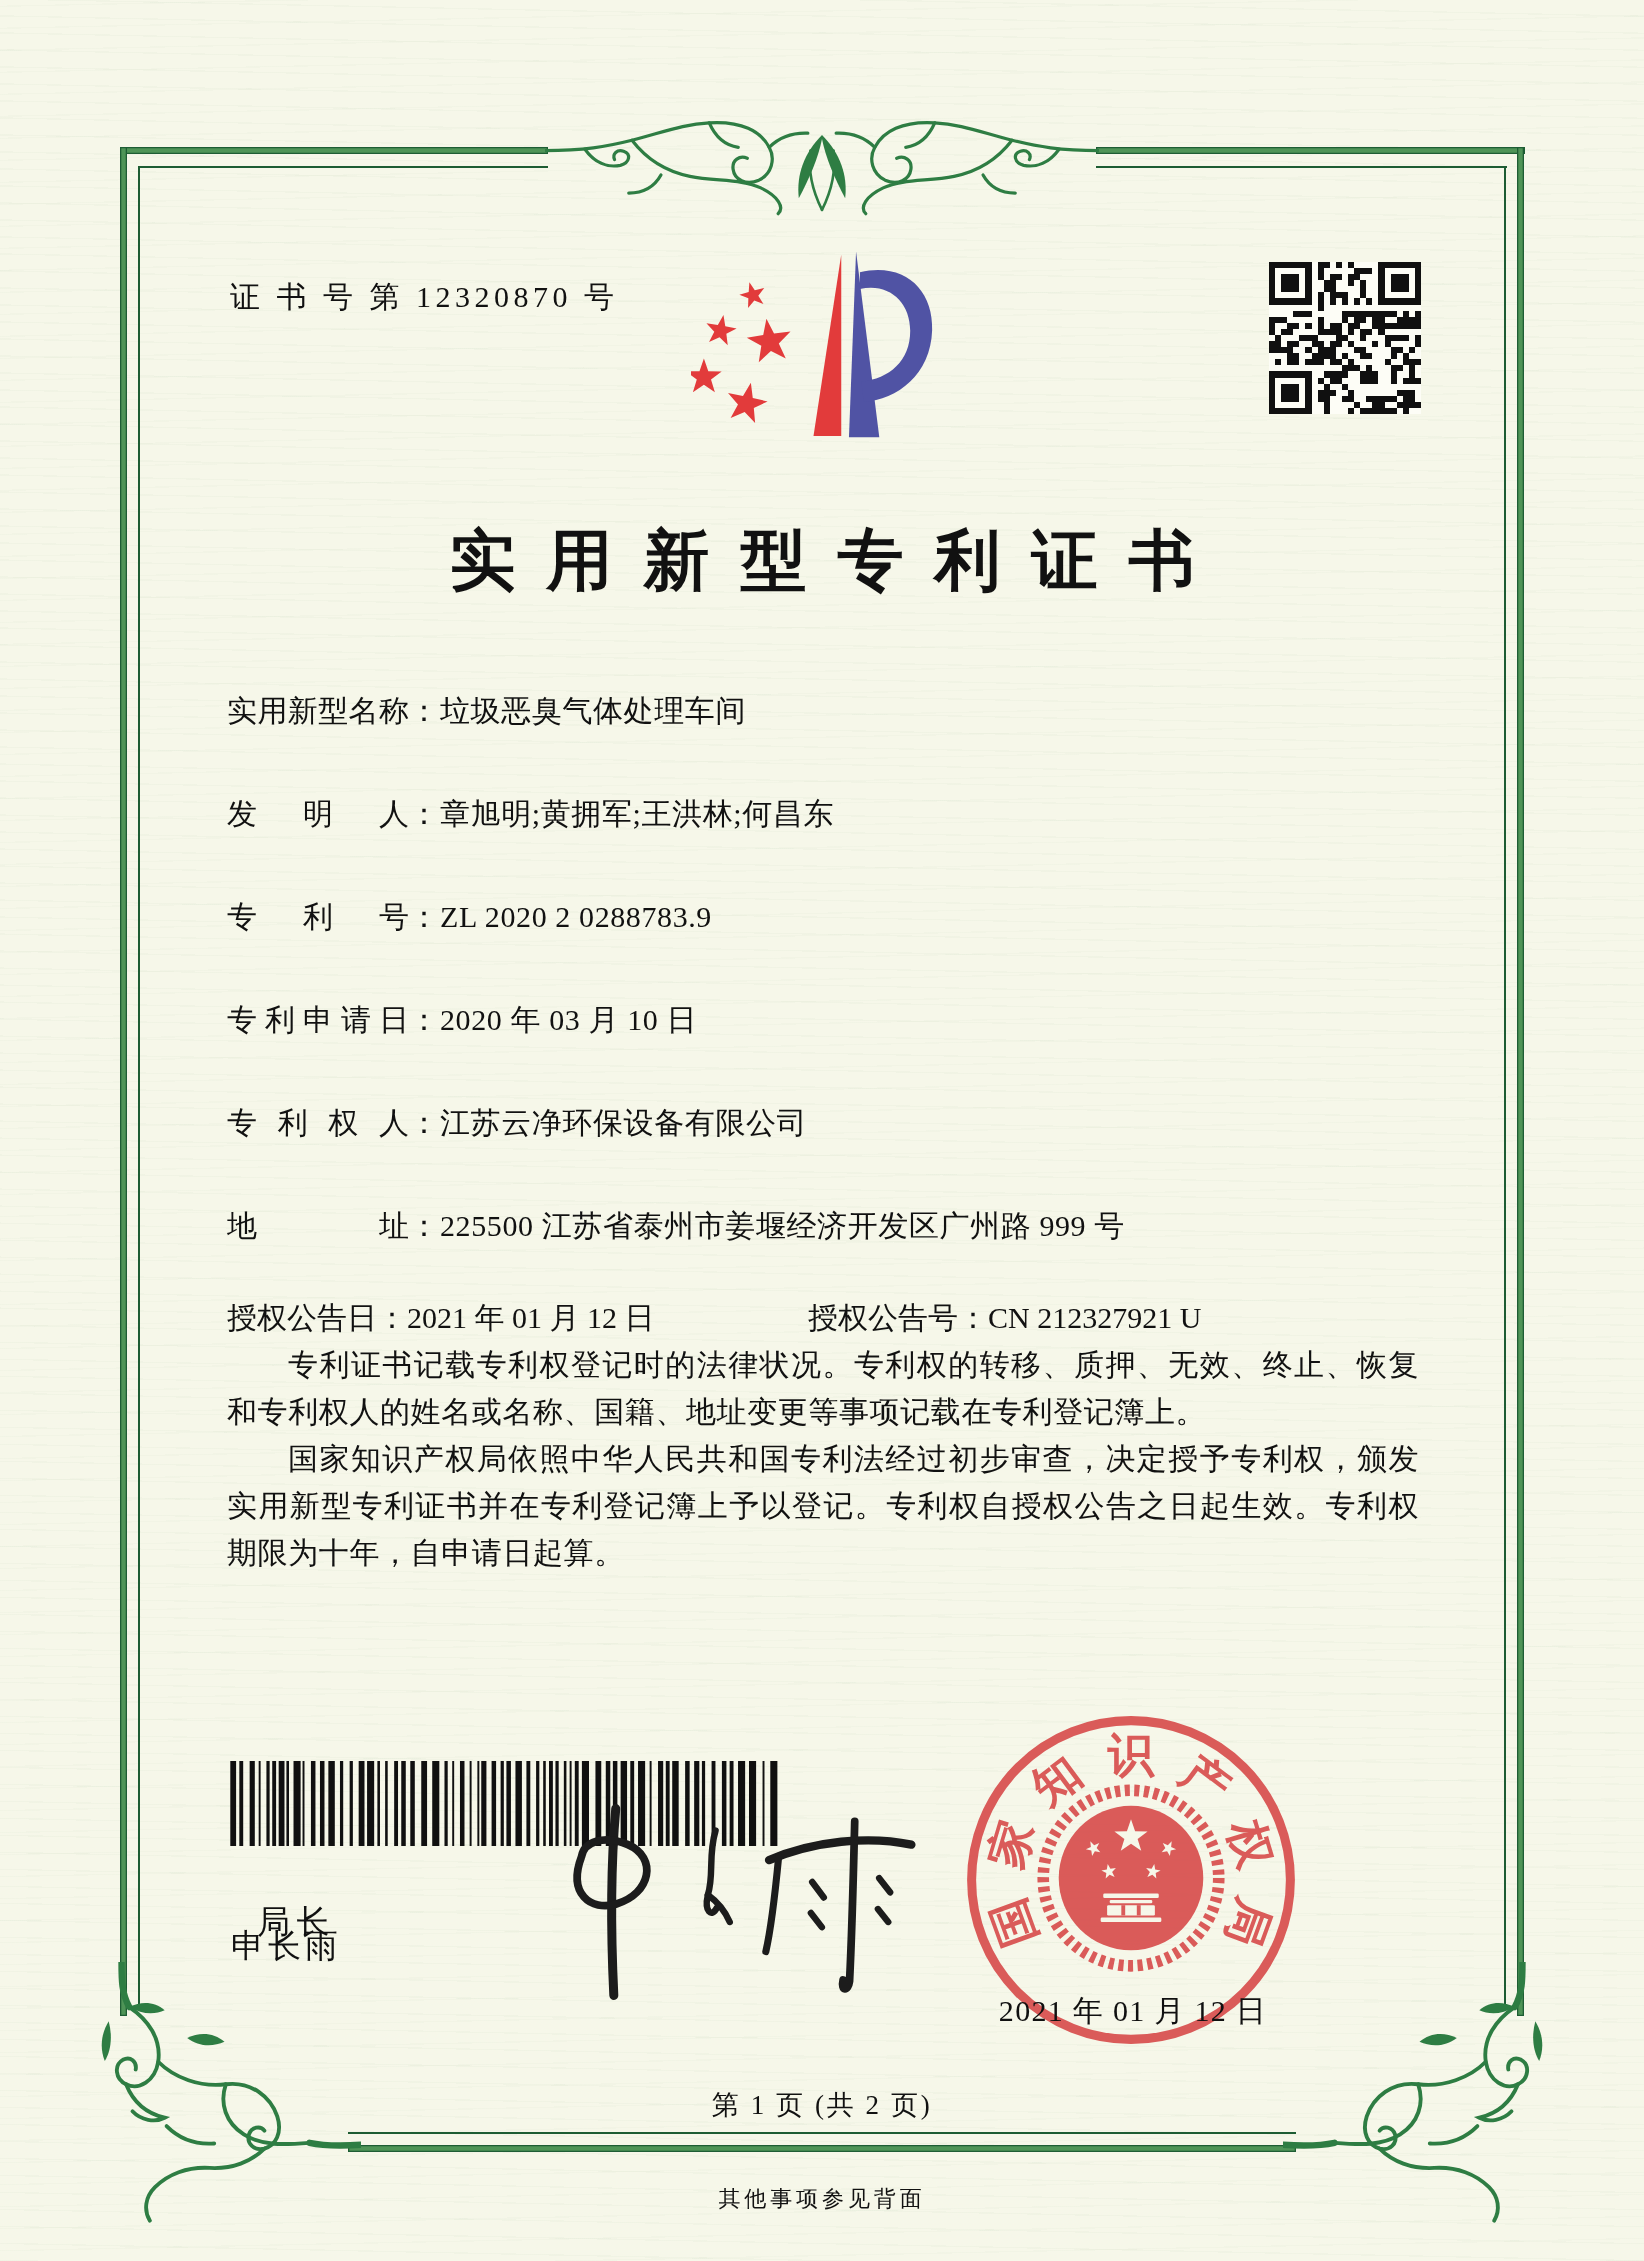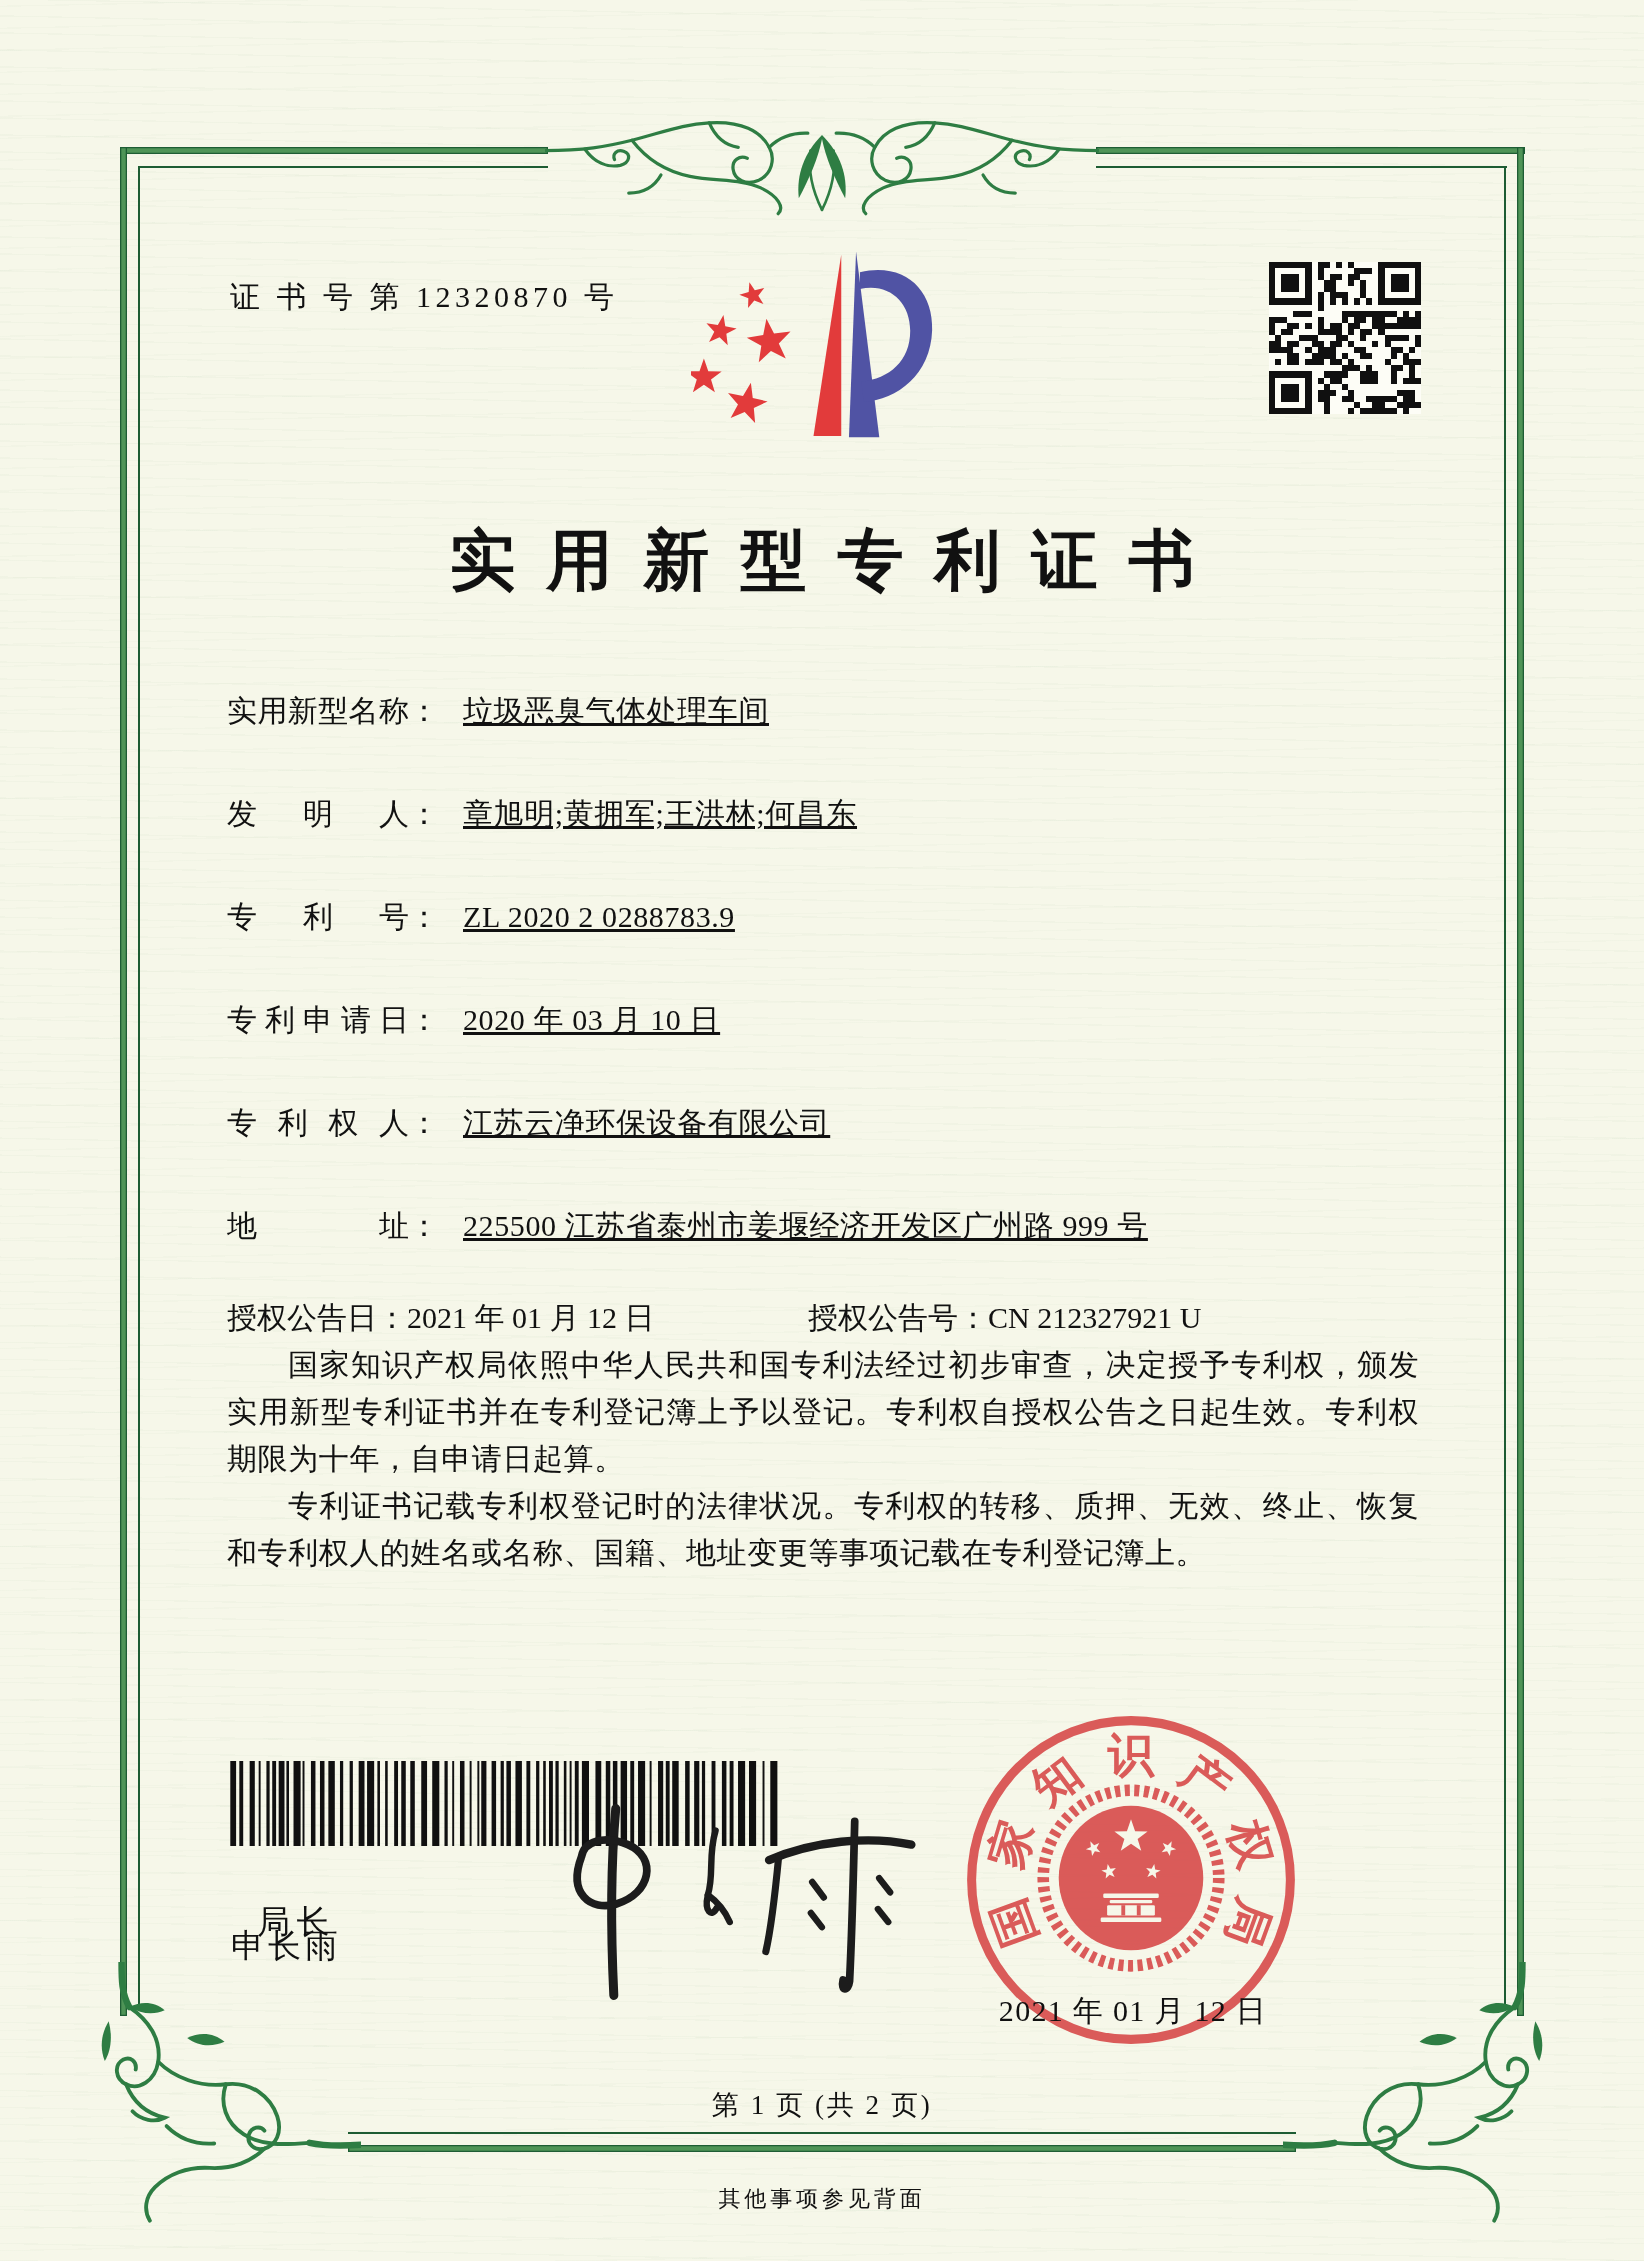--- a/index.html
+++ b/index.html
@@ -33,21 +33,21 @@
   .cert-no{position:absolute;left:230px;top:277px;font-size:30px;letter-spacing:4.5px;}
   .logo{position:absolute;left:691px;top:245px;width:245px;height:200px;}
   .qr{position:absolute;left:1269px;top:262px;width:152px;height:152px;background:#fdfdf6;}
   .title{position:absolute;left:0;top:516px;width:100%;margin:0;text-align:center;
          font-size:66px;font-weight:bold;letter-spacing:31px;text-indent:31px;}
   
   .fields{position:absolute;left:227px;top:691px;width:1225px;}
   .frow{height:103px;font-size:30px;}
   .flabel{display:inline-block;width:182px;text-align:justify;text-align-last:justify;}
   .fcolon{display:inline-block;}
-  .fvalue{margin-left:24px;letter-spacing:0.6px;text-decoration:underline;}
+  .fvalue{margin-left:1px;letter-spacing:0.6px;}
   .grant{position:absolute;top:1298px;left:0;width:100%;font-size:30px;}
   .grant .gleft{position:absolute;left:227px;}
   .grant .gright{position:absolute;left:808px;}
   
   .paras{position:absolute;left:227px;top:1341px;width:1192px;}
   .paras p{margin:0;font-size:30px;line-height:47px;text-indent:61px;text-align:justify;letter-spacing:0.6px;}
   
   .barcode{position:absolute;left:229px;top:1761px;width:560px;height:85px;}
   .officer-title{position:absolute;left:231px;top:1900px;font-size:33px;letter-spacing:6.4px;margin-left:26px;}
   .officer-name{position:absolute;left:231px;top:1924px;font-size:33px;letter-spacing:3.9px;}
@@ -367,22 +367,22 @@
       <div class="frow"><span class="flabel">专利权人</span><span class="fcolon">：</span><span class="fvalue">江苏云净环保设备有限公司</span></div>
       <div class="frow"><span class="flabel">地址</span><span class="fcolon">：</span><span class="fvalue">225500 江苏省泰州市姜堰经济开发区广州路 999 号</span></div>
     </div>
 
   <div class="grant">
     <span class="gleft"><span>授权公告日</span><span>：</span><span>2021 年 01 月 12 日</span></span>
     <span class="gright"><span>授权公告号</span><span>：</span><span>CN 212327921 U</span></span>
   </div>
 
   <div class="paras" id="paras">
+      <p>专利证书记载专利权登记时的法律状况。专利权的转移、质押、无效、终止、恢复和专利权人的姓名或名称、国籍、地址变更等事项记载在专利登记簿上。</p>
       <p>国家知识产权局依照中华人民共和国专利法经过初步审查，决定授予专利权，颁发实用新型专利证书并在专利登记簿上予以登记。专利权自授权公告之日起生效。专利权期限为十年，自申请日起算。</p>
-      <p>专利证书记载专利权登记时的法律状况。专利权的转移、质押、无效、终止、恢复和专利权人的姓名或名称、国籍、地址变更等事项记载在专利登记簿上。</p>
     </div>
 
   <svg class="barcode" id="barcode" viewBox="0 0 868 132" preserveAspectRatio="none">
       <rect x="2" y="0" width="9" height="132" fill="#101010"></rect>
       <rect x="16" y="0" width="6" height="132" fill="#101010"></rect>
       <rect x="32" y="0" width="8" height="132" fill="#101010"></rect>
       <rect x="46" y="0" width="3" height="132" fill="#101010"></rect>
       <rect x="58" y="0" width="5" height="132" fill="#101010"></rect>
       <rect x="67" y="0" width="6" height="132" fill="#101010"></rect>
       <rect x="77" y="0" width="9" height="132" fill="#101010"></rect>

